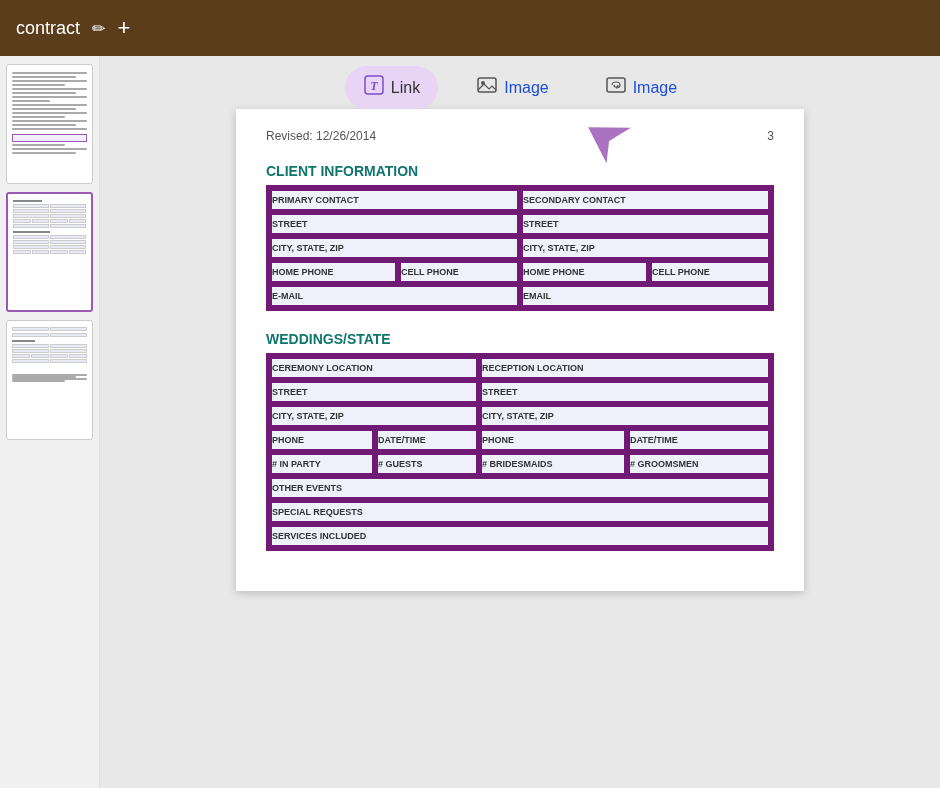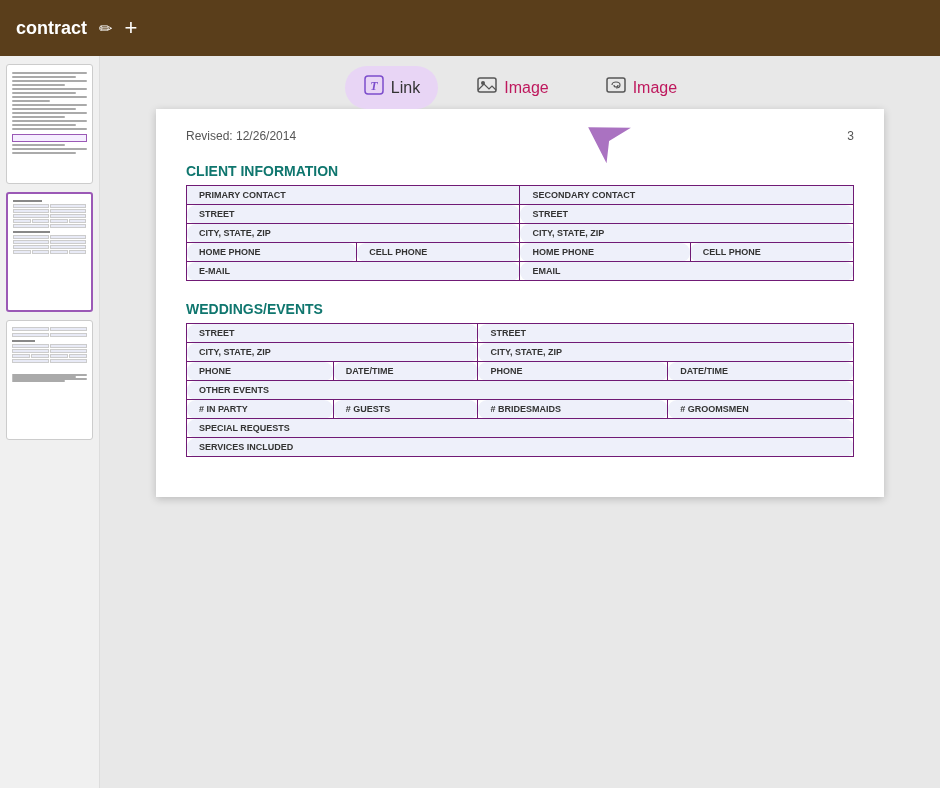--- a/index.html
+++ b/index.html
@@ -11,21 +11,21 @@
       height: 56px;
       display: flex;
       align-items: center;
       padding: 0 16px;
       gap: 12px;
       flex-shrink: 0;
     }
     #top-bar .tab-title {
       color: white;
       font-size: 18px;
-      font-weight: bold;
+      font-weight: normal;
     }
     #top-bar .edit-icon {
       color: white;
       font-size: 16px;
       cursor: pointer;
     }
     #top-bar .add-icon {
       color: white;
       font-size: 22px;
       cursor: pointer;
@@ -141,21 +141,21 @@
     }
     .toolbar-btn {
       display: flex;
       align-items: center;
       gap: 6px;
       padding: 8px 18px;
       border-radius: 24px;
       cursor: pointer;
       font-size: 16px;
       font-weight: 500;
-      color: #be185d;
+      color: #1d4ed8;
       background: transparent;
       border: none;
     }
     .toolbar-btn.active {
       background: #e8d5f5;
       color: #333;
     }
     .toolbar-btn .btn-icon {
       font-size: 18px;
     }
@@ -168,21 +168,21 @@
       color: #9b59b6;
       font-size: 28px;
       transform: rotate(-20deg);
       pointer-events: none;
     }
 
     
     #document {
       background: white;
       margin: 0 auto 20px auto;
-      width: 728px;
+      width: 568px;
       padding: 20px 30px;
       box-shadow: 0 2px 8px rgba(0,0,0,0.2);
       position: relative;
       top: -10px;
     }
 
     .doc-header-row {
       display: flex;
       justify-content: space-between;
       align-items: center;
@@ -199,22 +199,22 @@
     }
 
     
     .form-table {
       width: 100%;
       border-collapse: collapse;
       margin-bottom: 20px;
       font-size: 10px;
     }
     .form-table td {
-      border: 1px solid #701a75;
-      padding: 4px 12px;
+      border: 6px solid #701a75;
+      padding: 4px 0;
       vertical-align: top;
       background: #eef0fa;
     }
     .form-table td.label {
       font-weight: bold;
       font-size: 9px;
       color: #333;
       white-space: nowrap;
     }
     .form-table td.spacer {
@@ -424,47 +424,51 @@
           <td class="label spacer">HOME PHONE</td>
           <td class="label spacer">CELL PHONE</td>
         </tr>
         <tr>
           <td class="label spacer" colspan="2">E-MAIL</td>
           <td class="label spacer" colspan="2">EMAIL</td>
         </tr>
       </tbody>
         </table>
 
-      <div class="section-title">WEDDINGS/EVENTS</div>
+      <div class="section-title">WEDDINGS/STATE</div>
       <table class="form-table">
         <tbody>
+            <tr>
+          <td class="label" colspan="2">CEREMONY LOCATION</td>
+          <td class="label" colspan="2">RECEPTION LOCATION</td>
+        </tr>
         <tr>
           <td class="label spacer" colspan="2">STREET</td>
           <td class="label spacer" colspan="2">STREET</td>
         </tr>
         <tr>
           <td class="label spacer" colspan="2">CITY, STATE, ZIP</td>
           <td class="label spacer" colspan="2">CITY, STATE, ZIP</td>
         </tr>
         <tr>
           <td class="label spacer">PHONE</td>
           <td class="label spacer">DATE/TIME</td>
           <td class="label spacer">PHONE</td>
           <td class="label spacer">DATE/TIME</td>
         </tr>
         <tr>
-          <td class="label spacer" colspan="4">OTHER EVENTS</td>
-        </tr>
-        <tr>
           <td class="label spacer"># IN PARTY</td>
           <td class="label spacer"># GUESTS</td>
           <td class="label spacer"># BRIDESMAIDS</td>
           <td class="label spacer"># GROOMSMEN</td>
         </tr>
         <tr>
+          <td class="label spacer" colspan="4">OTHER EVENTS</td>
+        </tr>
+        <tr>
           <td class="label spacer" colspan="4">SPECIAL REQUESTS</td>
         </tr>
         <tr>
           <td class="label spacer" colspan="4">SERVICES INCLUDED</td>
         </tr>
       </tbody>
         </table>
 
     </div>
   </div>

